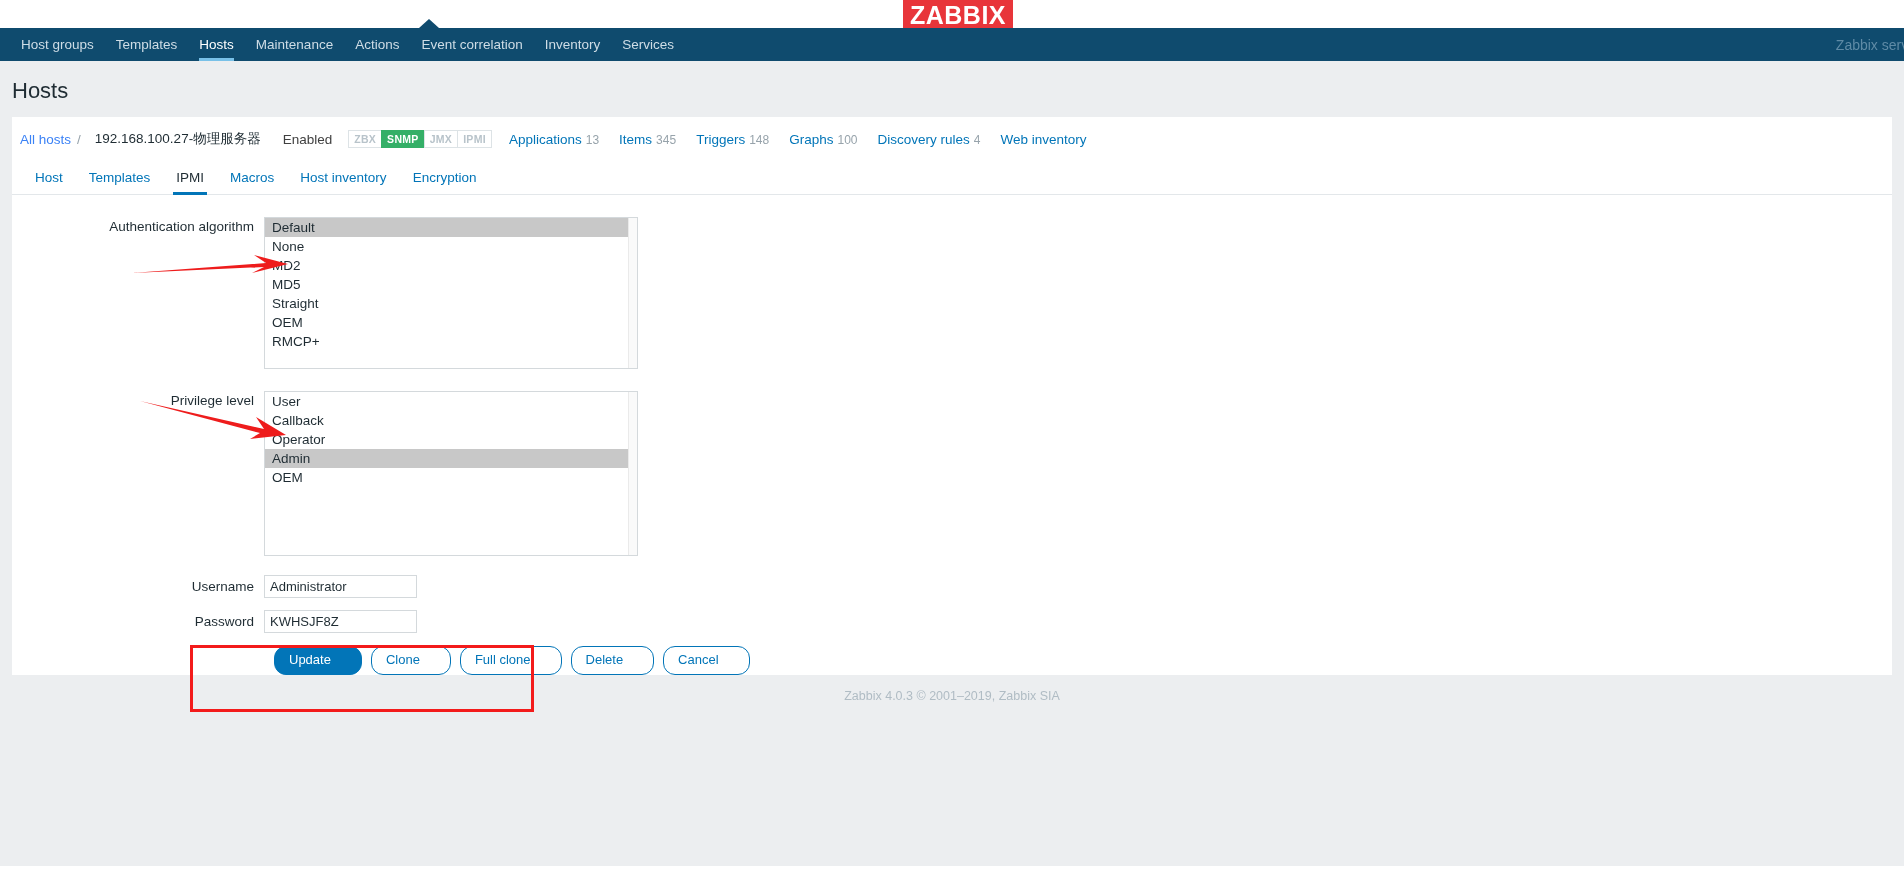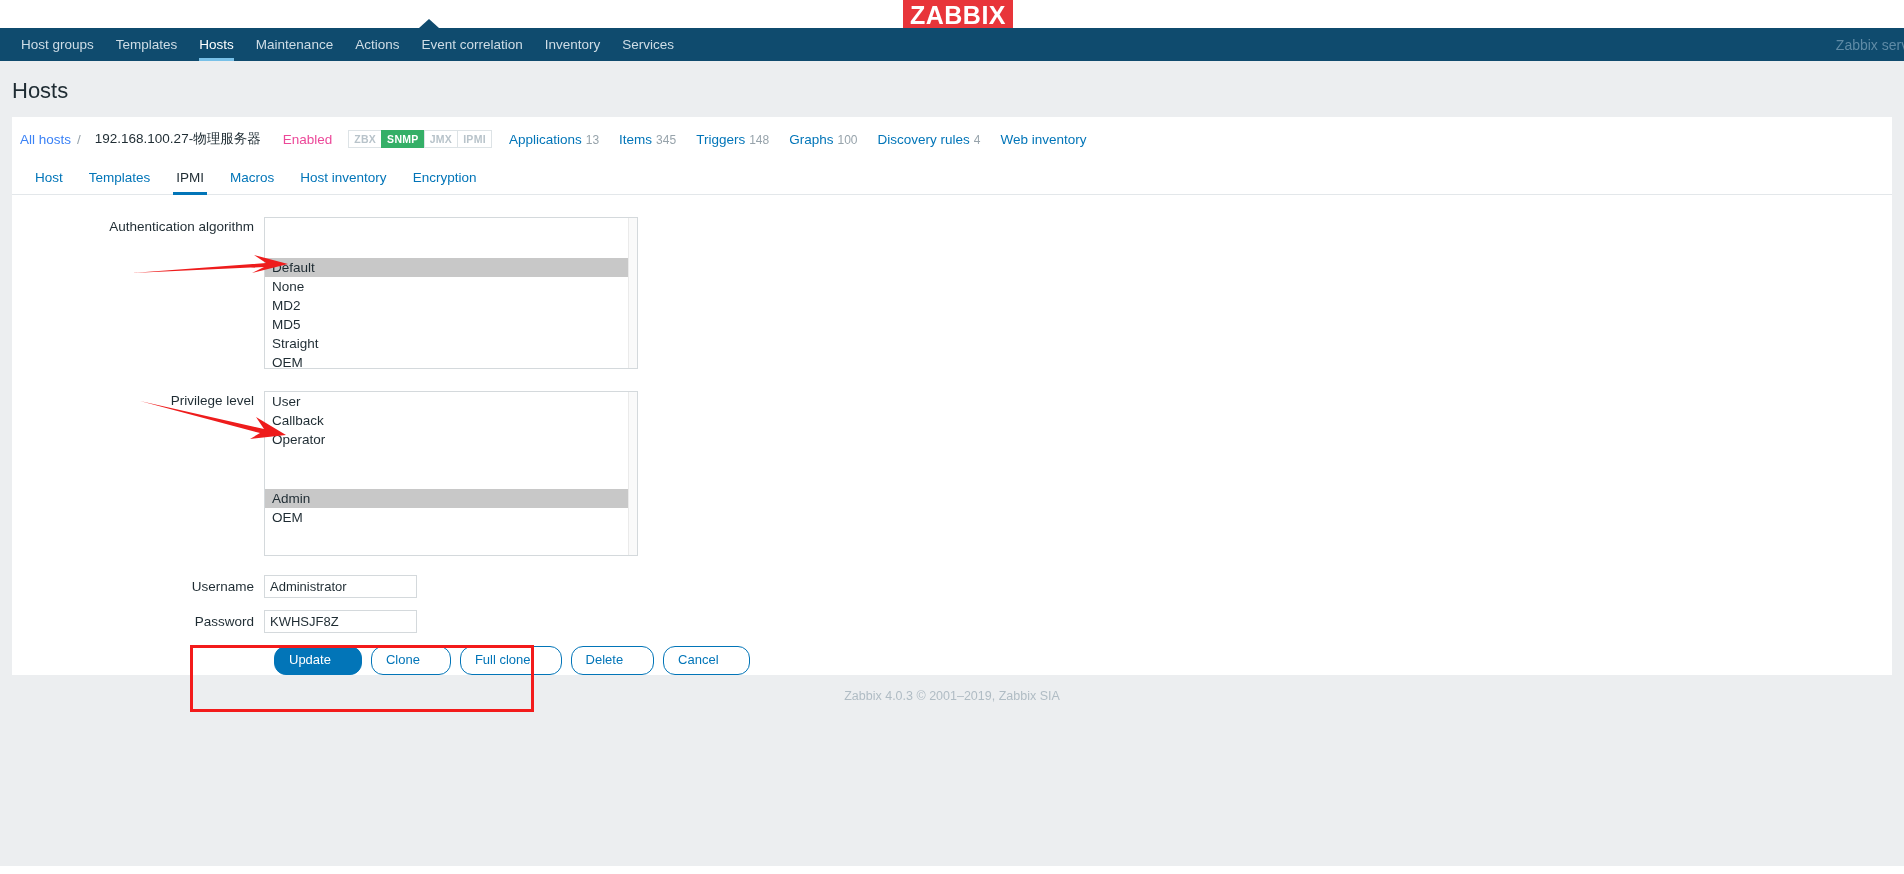--- a/index.html
+++ b/index.html
@@ -195,21 +195,21 @@
   .crumbs .sep { color: #97a3ab; padding: 0 6px; }
   .host-chip {
     background: #ffffff;
     border: 1px solid #ffffff;
     color: #1f2c33;
     padding: 2px 7px;
     font-size: 13.5px;
     white-space: nowrap;
   }
   .status-enabled {
-    color: #ec4899;
+    color: #404040;
     font-size: 13.5px;
     margin-left: 14px;
     white-space: nowrap;
   }
   .iface-group {
     display: flex;
     margin-left: 16px;
   }
   .iface {
     font-size: 10.5px;
@@ -297,21 +297,20 @@
   .listbox li {
     font-size: 13.5px;
     color: #1f2c33;
     padding: 1px 0 1px 7px;
     line-height: 17px;
     cursor: default;
     white-space: nowrap;
   }
   .listbox li.sel {
     background: #c8c8c8;
-    margin-top: 40px;
   }
   .lb-scroll {
     position: absolute;
     top: 0; right: 0;
     width: 9px;
     height: 100%;
     background: #fafafa;
     border-left: 1px solid #eaeaea;
   }
 

